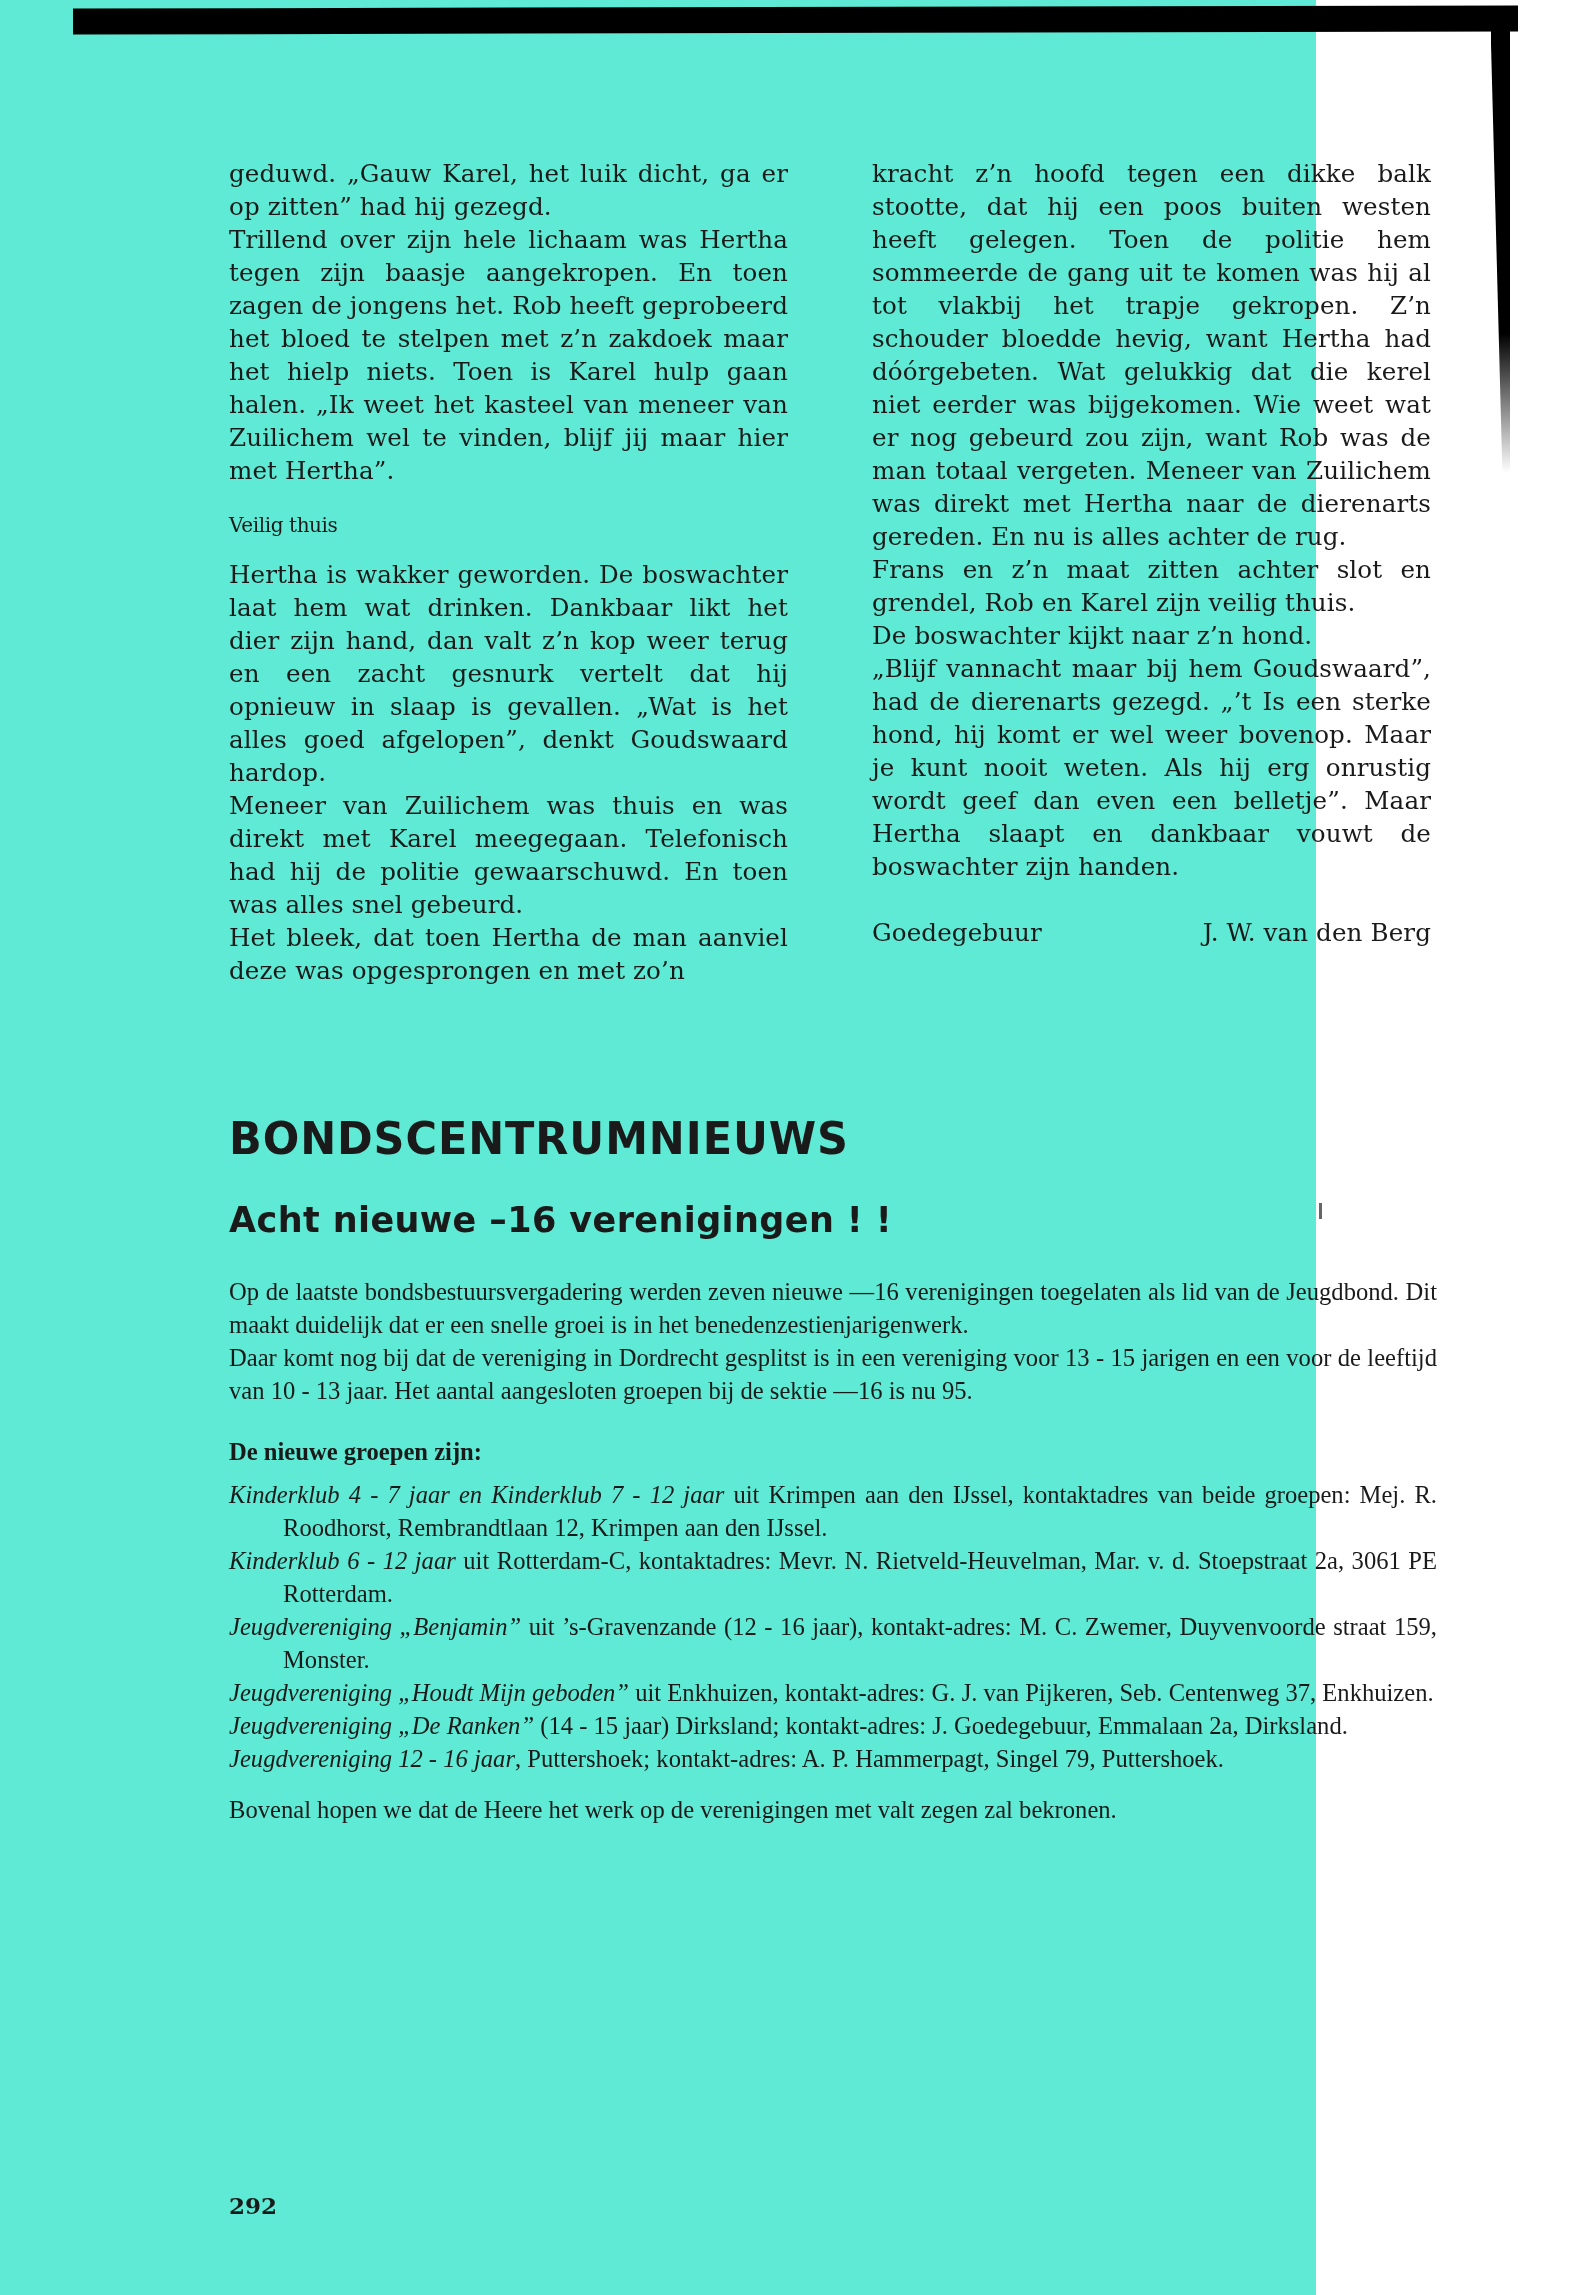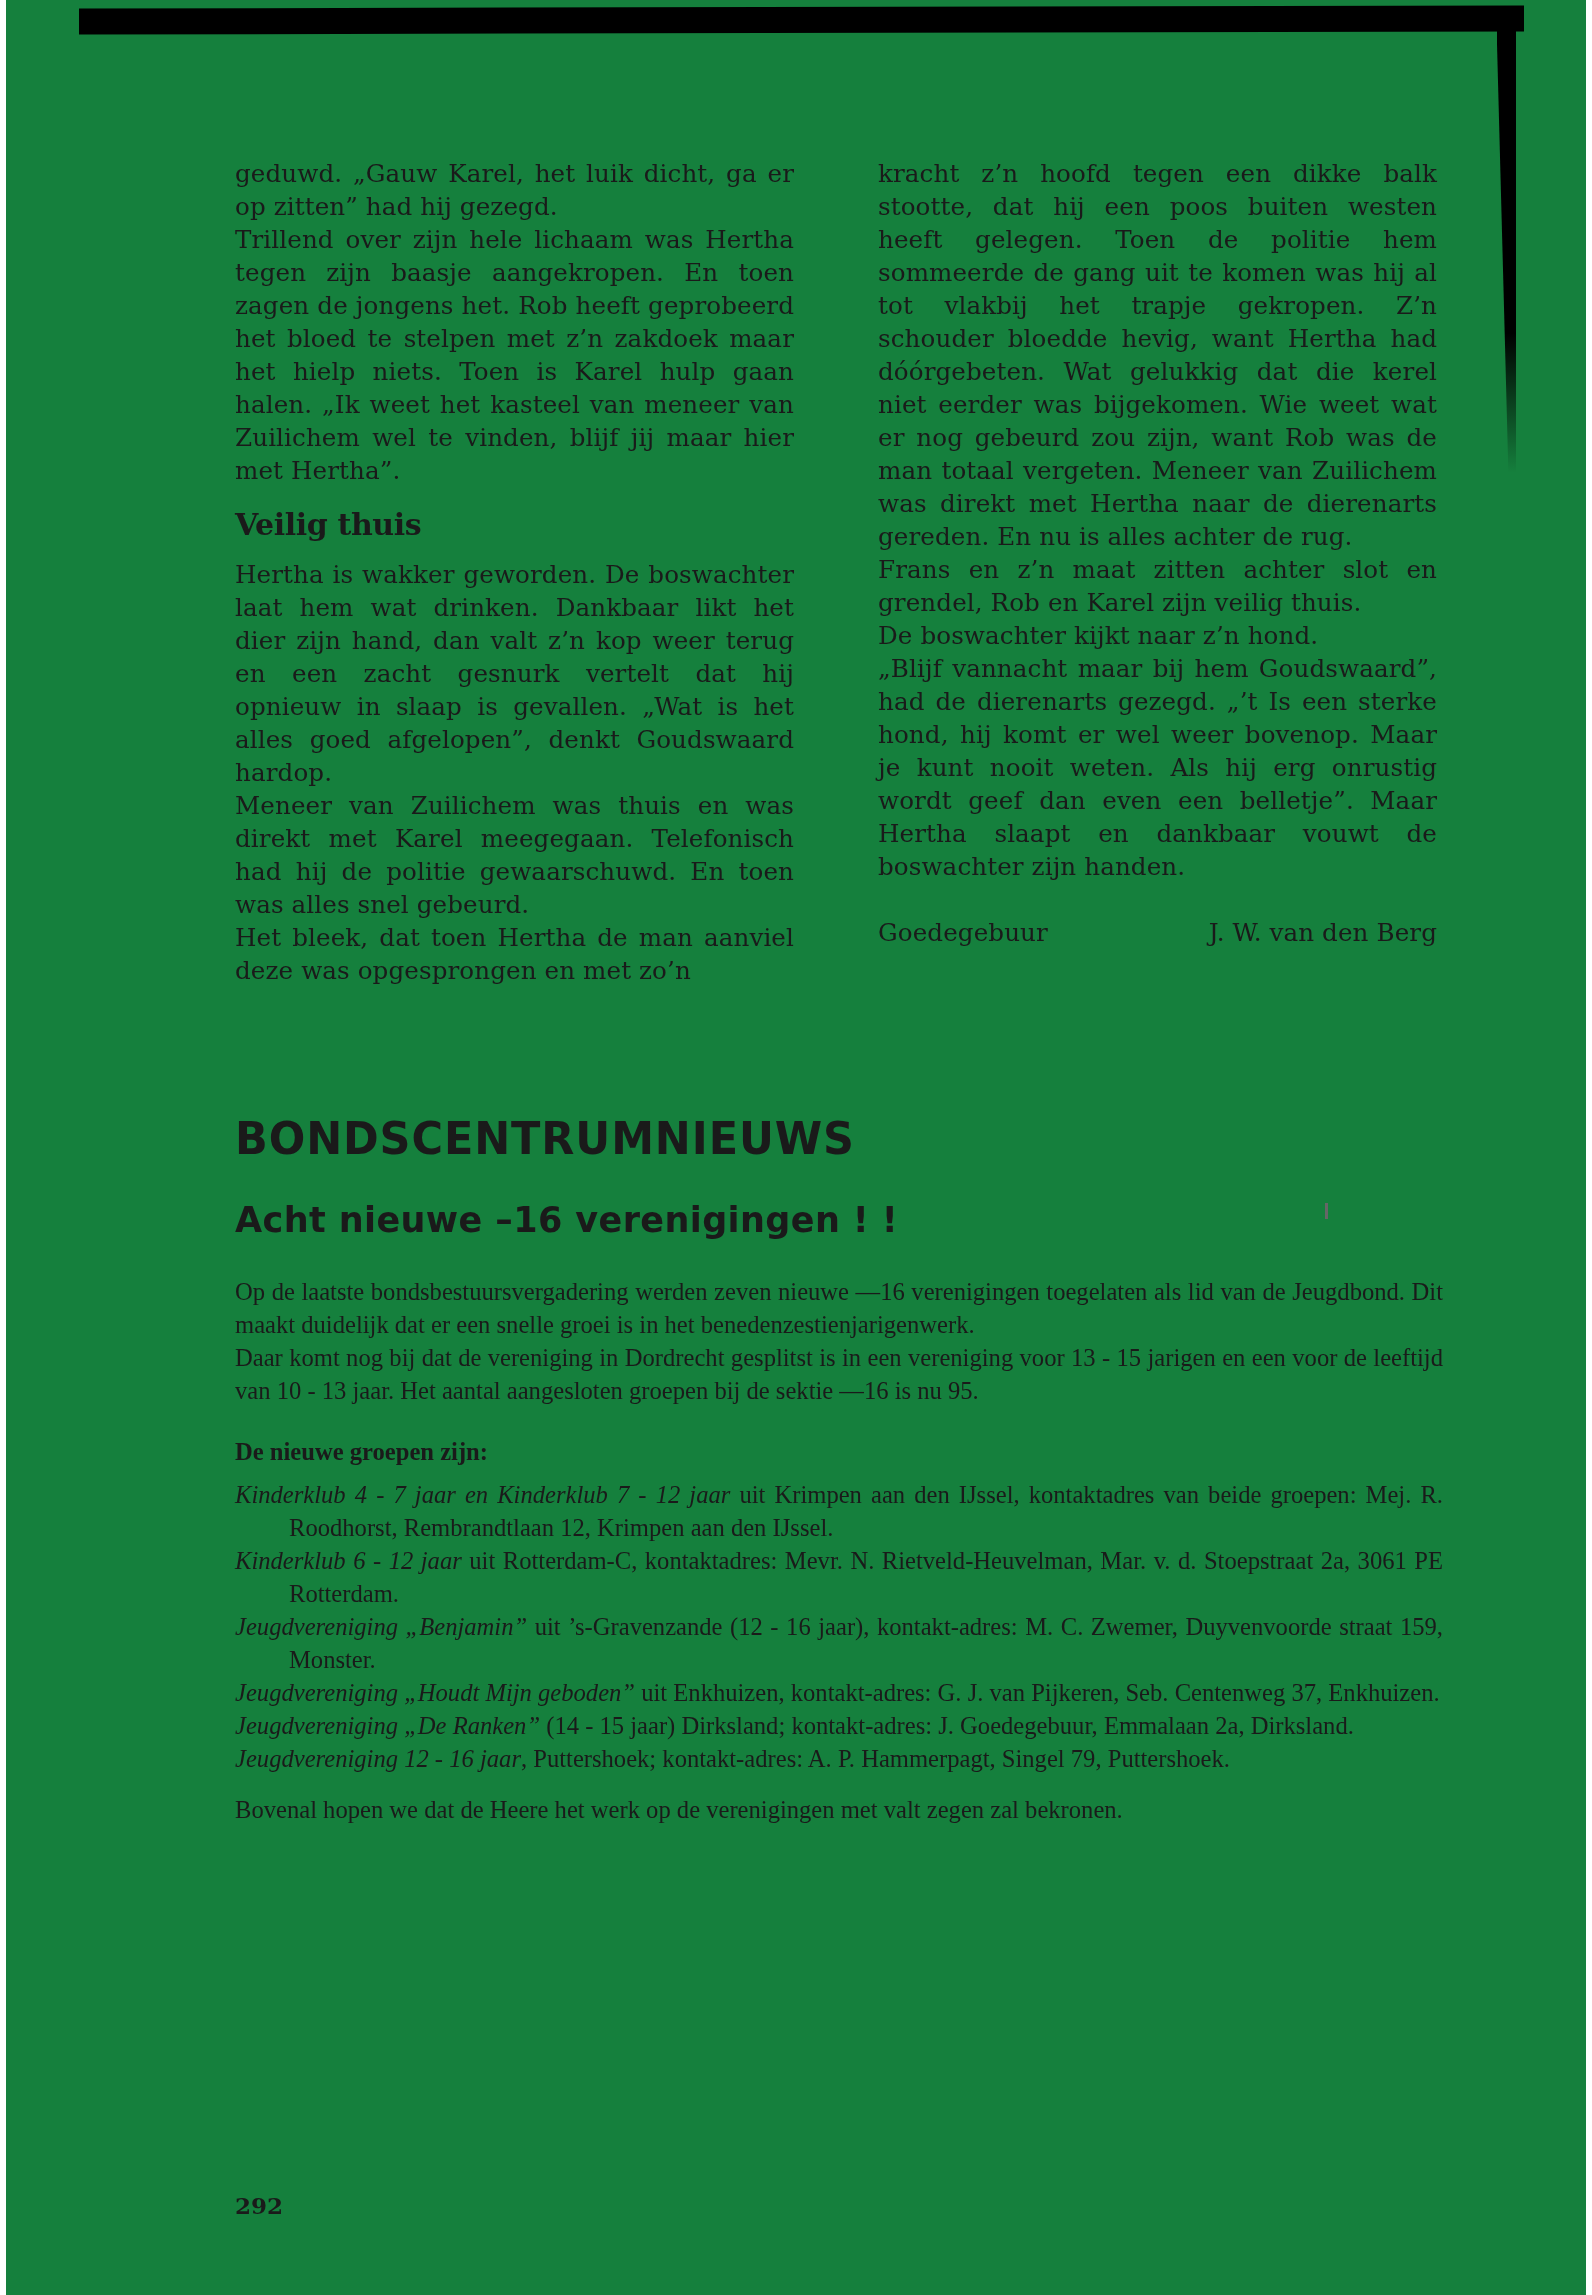--- a/index.html
+++ b/index.html
@@ -1,41 +1,41 @@
 <!DOCTYPE html>
 <html style="font-size:14px"><head>
   <meta charset="utf-8">
   <style>
     html, body { margin: 0; padding: 0; background: #ffffff; }
     body {
       width: 1592px; height: 2295px; position: relative; overflow: hidden;
       font-family: "DejaVu Serif", "Liberation Serif", serif;
       color: #1a1a1a;
     }
-    .page { position: absolute; left: 6px; top: 0; width: 1580px; height: 2295px; background: #15803d; }
+    .page { position: absolute; left: 0; top: 0; width: 1316px; height: 2295px; background: #5eead4; }
     .scan-top {
       position: absolute; left: 73px; top: 7px; width: 1445px; height: 26px;
       background: #000; transform: skewY(-0.12deg);
     }
     .scan-right {
       position: absolute; left: 1491px; top: 7px; width: 19px; height: 466px;
       background: linear-gradient(to bottom, #000 0%, #000 70%, rgba(0,0,0,0) 100%);
       clip-path: polygon(0 0, 100% 0, 100% 100%, 60% 100%, 0 8%);
     }
     .col {
       position: absolute; top: 157px; width: 559px;
       font-size: 24.6px; line-height: 33px; text-align: justify;
       letter-spacing: 0.1px;
     }
     .col-left { left: 229px; }
     .col-right { left: 872px; }
     .col p { margin: 0; }
     .section-heading {
       font-family: "DejaVu Serif", "Liberation Serif", serif;
-      font-weight: bold; font-size: 30px; margin: 19px 0 14px 0; line-height: 38px;
+      font-weight: normal; font-size: 20px; margin: 19px 0 14px 0; line-height: 38px;
       letter-spacing: -0.4px;
     }
     .signature { display: flex; justify-content: space-between; margin-top: 33px; }
     .headline {
       position: absolute; left: 229px; top: 1112px;
       font-family: "DejaVu Sans", "Liberation Sans", sans-serif;
       font-weight: bold; font-size: 43px; letter-spacing: 0.9px; line-height: 52px;
       transform: scaleY(1.05);
     }
     .subheadline {

